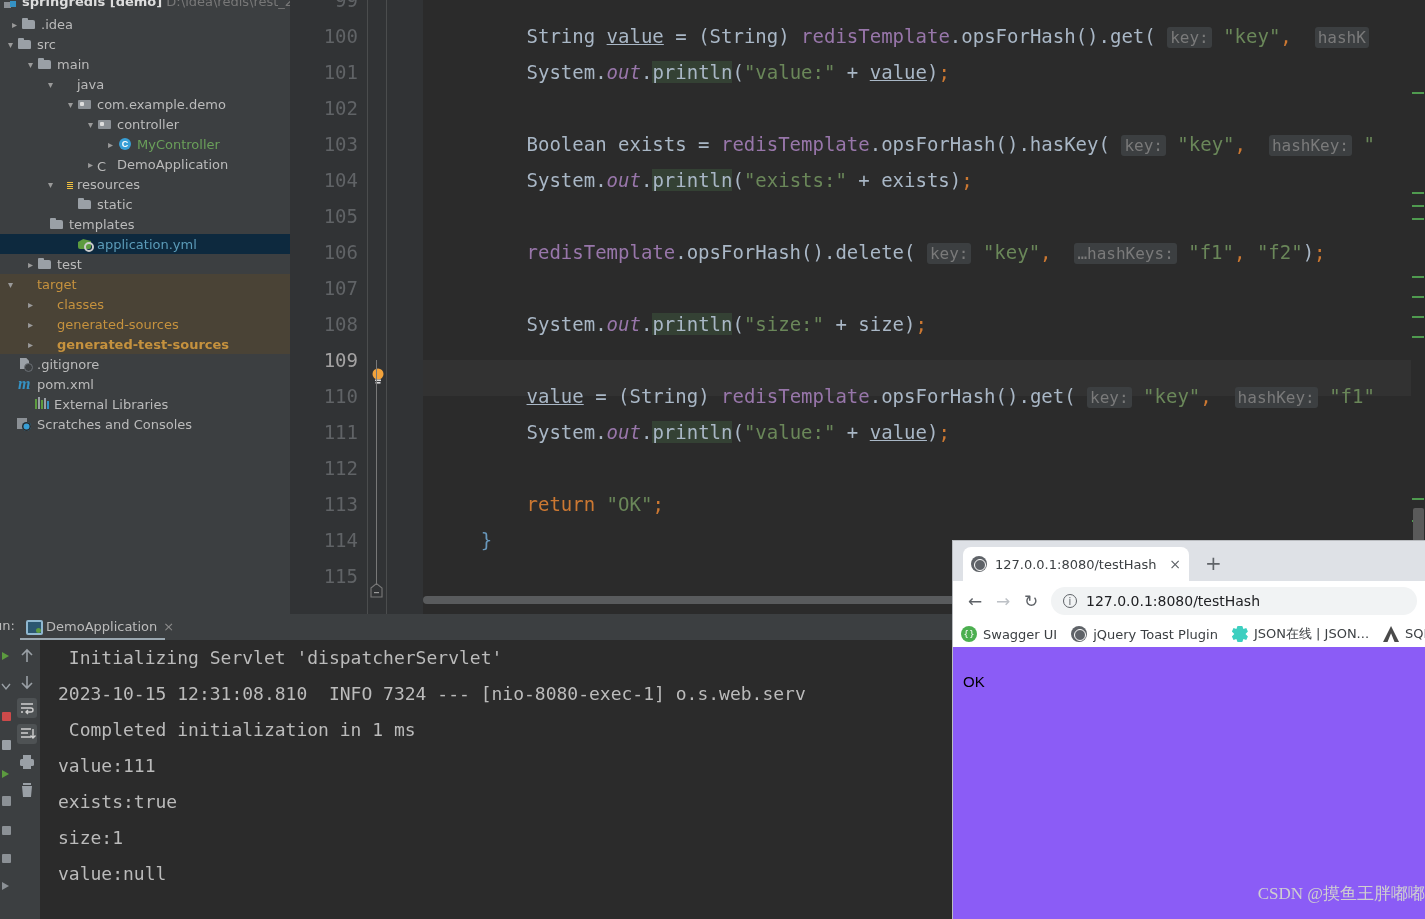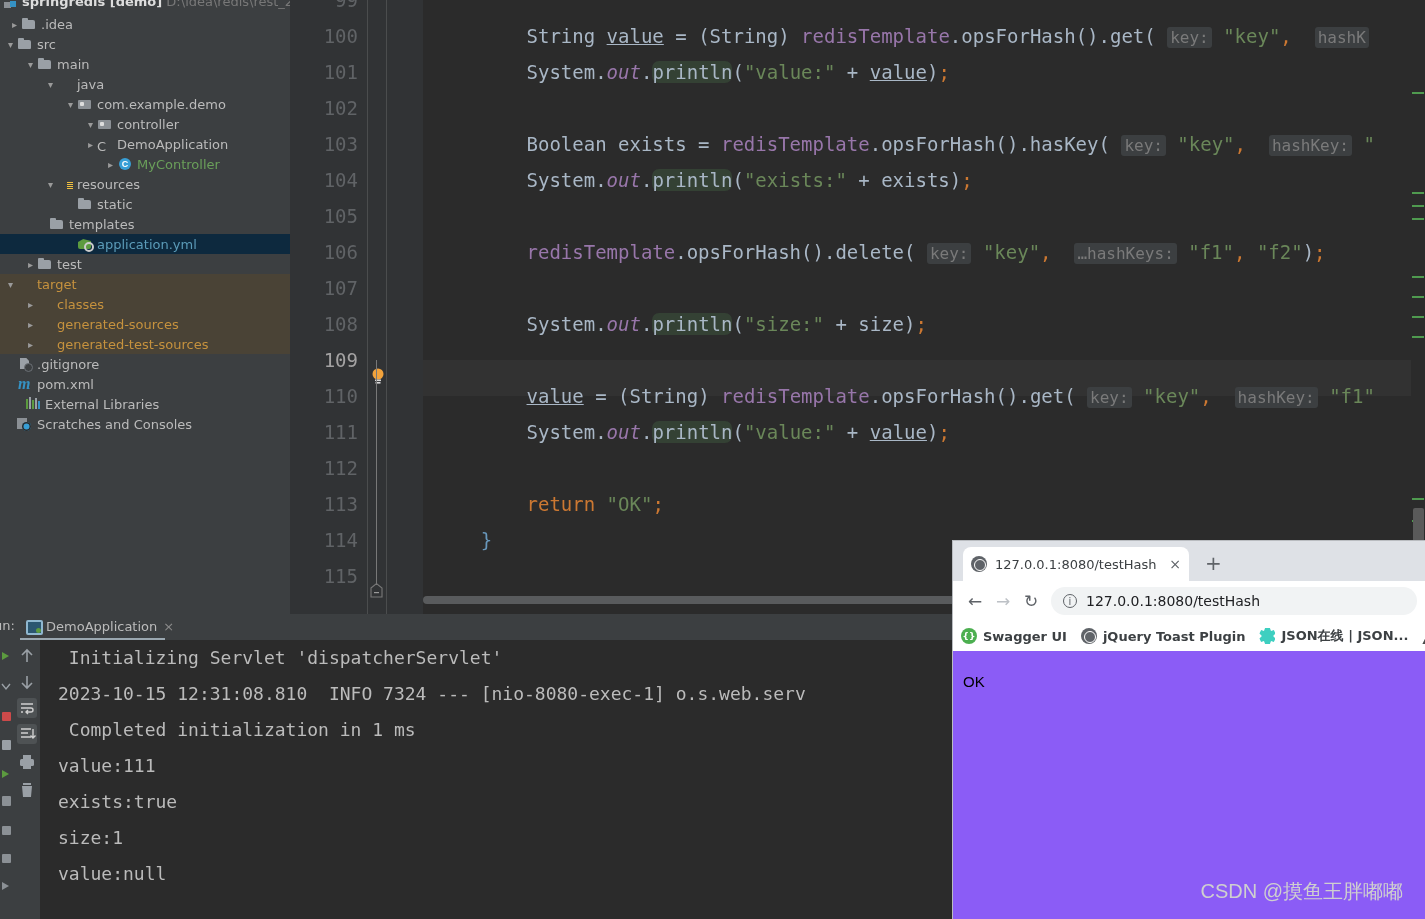--- a/index.html
+++ b/index.html
@@ -199,21 +199,21 @@
   .tok-str  { color: #6a8759; }
   .tok-fld  { color: #9876aa; }
   .tok-stat { color: #9876aa; font-style: italic; }
   .tok-num  { color: #6897bb; }
   .tok-type { color: #a9b7c6; }
   .tok-semi { color: #cc7832; }
   .tok-hint {
     background: #3c3f41; color: #7a7a7a; border-radius: 3px;
     padding: 1px 3px; font-size: 16px;
   }
-  .tok-usage { background: #344134; border-radius: 7px; }
+  .tok-usage { background: #344134; }
   .tok-var-under { text-decoration: underline; text-decoration-color: #a9b7c6; text-align: center; }
 
   .ed-hscroll {
     position: absolute; left: 133px; bottom: 10px; width: 1002px; height: 8px;
   }
   .ed-hscroll .thumb {
     position: absolute; left: 0; top: 0; width: 800px; height: 8px;
     background: #595b5d; border-radius: 4px;
   }
   .markerbar {
@@ -319,22 +319,22 @@
     display: flex; align-items: center; padding: 0 12px; margin-left: 6px;
   }
   .b-omnibox .infoicon {
     width: 14px; height: 14px; border-radius: 50%; border: 1.3px solid #5f6368;
     color: #5f6368; font-size: 10px; line-height: 13px; text-align: center;
     margin-right: 9px; flex: none;
   }
   .b-omnibox .url { font-size: 14px; color: #202124; white-space: nowrap; }
   .b-bookmarks {
     position: relative; height: 32px; background: #ffffff;
-    border-bottom: 2px solid #8b5cf6;
-    display: flex; align-items: center; padding: 0 8px; overflow: hidden; font-weight: bold;
+    border-bottom: 6px solid #8b5cf6;
+    display: flex; align-items: center; padding: 0 8px; overflow: hidden;
   }
   .bm { display: flex; align-items: center; margin-right: 14px; white-space: nowrap; flex: none; }
   .bm .bmicon { width: 16px; height: 16px; margin-right: 6px; flex: none; position: relative; }
   .bm .bmlabel { font-size: 13px; color: #3c4043; }
   .bmicon.swagger { border-radius: 50%; background: #4caf50; }
   .bmicon.swagger::after {
     content: "{}"; position: absolute; left: 0; top: 0; width: 16px; height: 16px;
     font-size: 9px; line-height: 16px; text-align: center; color: #ffffff;
   }
   .bmicon.globe { border-radius: 50%; background: #5f6368; }
@@ -349,23 +349,23 @@
   .bmicon.sql { background: #4a4a4a;
     clip-path: polygon(50% 0, 100% 100%, 72% 100%, 50% 45%, 28% 100%, 0 100%); }
   .b-page {
     position: relative; height: 267px; background: #8b5cf6;
   }
   .b-page .body-text {
     position: absolute; left: 10px; top: 20px; font-size: 15px; color: #000000;
     font-family: "Liberation Sans", sans-serif;
   }
   .watermark {
-    position: absolute; right: 22px; bottom: 14px; font-size: 20px;
+    position: absolute; right: 0; bottom: 14px; font-size: 17px;
     color: #cfcfcf; white-space: nowrap;
-    font-family: Liberation Sans, sans-serif;
+    font-family: Liberation Serif, serif;
   }
 </style>
 </head>
 <body>
 
 <div id="root">
 
   <div class="titlebar">
     <div class="ticon">
       <svg width="12" height="12" viewBox="0 0 12 12">
@@ -380,34 +380,34 @@
     <div class="winbtns">– □ ×</div>
   </div>
 
   <div class="tree" id="tree">
       <div class="tnode" style="padding-left: 8px;"><span class="arrow">▸</span><span class="ico folder"></span><span class="tlabel c-default">.idea</span></div>
       <div class="tnode" style="padding-left: 4px;"><span class="arrow">▾</span><span class="ico folder"></span><span class="tlabel c-default">src</span></div>
       <div class="tnode" style="padding-left: 24px;"><span class="arrow">▾</span><span class="ico folder"></span><span class="tlabel c-default">main</span></div>
       <div class="tnode" style="padding-left: 44px;"><span class="arrow">▾</span><span class="ico folder-blue"></span><span class="tlabel c-default">java</span></div>
       <div class="tnode" style="padding-left: 64px;"><span class="arrow">▾</span><span class="ico pkg"></span><span class="tlabel c-default">com.example.demo</span></div>
       <div class="tnode" style="padding-left: 84px;"><span class="arrow">▾</span><span class="ico pkg"></span><span class="tlabel c-default">controller</span></div>
+      <div class="tnode" style="padding-left: 104px;"><span class="arrow">▸</span><span class="ico cls"></span><span class="tlabel c-green">MyController</span></div>
       <div class="tnode" style="padding-left: 84px;"><span class="arrow">▸</span><span class="ico cls-run"></span><span class="tlabel c-default">DemoApplication</span></div>
-      <div class="tnode" style="padding-left: 104px;"><span class="arrow">▸</span><span class="ico cls"></span><span class="tlabel c-green">MyController</span></div>
       <div class="tnode" style="padding-left: 44px;"><span class="arrow">▾</span><span class="ico folder-res"><i></i></span><span class="tlabel c-default">resources</span></div>
       <div class="tnode" style="padding-left: 64px;"><span class="arrow none">▸</span><span class="ico folder"></span><span class="tlabel c-default">static</span></div>
       <div class="tnode" style="padding-left: 36px;"><span class="arrow none">▸</span><span class="ico folder"></span><span class="tlabel c-default">templates</span></div>
       <div class="tnode sel" style="padding-left: 64px;"><span class="arrow none">▸</span><span class="ico yml"></span><span class="tlabel c-cyan">application.yml</span></div>
       <div class="tnode" style="padding-left: 24px;"><span class="arrow">▸</span><span class="ico folder"></span><span class="tlabel c-default">test</span></div>
       <div class="tnode under-target" style="padding-left: 4px;"><span class="arrow">▾</span><span class="ico folder-orange"></span><span class="tlabel c-orange">target</span></div>
       <div class="tnode under-target" style="padding-left: 24px;"><span class="arrow">▸</span><span class="ico folder-orange"></span><span class="tlabel c-orange">classes</span></div>
       <div class="tnode under-target" style="padding-left: 24px;"><span class="arrow">▸</span><span class="ico folder-orange"></span><span class="tlabel c-orange">generated-sources</span></div>
-      <div class="tnode under-target" style="padding-left: 24px;"><span class="arrow">▸</span><span class="ico folder-orange"></span><span class="tlabel c-orange">generated-test-sources</span></div>
+      <div class="tnode under-target" style="padding-left: 24px; font-weight: bold;"><span class="arrow">▸</span><span class="ico folder-orange"></span><span class="tlabel c-orange">generated-test-sources</span></div>
       <div class="tnode" style="padding-left: 4px;"><span class="arrow none">▸</span><span class="ico git"></span><span class="tlabel c-default">.gitignore</span></div>
       <div class="tnode" style="padding-left: 4px;"><span class="arrow none">▸</span><span class="ico mvn"></span><span class="tlabel c-default">pom.xml</span></div>
-      <div class="tnode" style="padding-left: 12px;"><span class="arrow none">▸</span><span class="ico libs"></span><span class="tlabel c-default">External Libraries</span></div>
+      <div class="tnode" style="padding-left: 21px;"><span class="arrow none">▸</span><span class="ico libs"></span><span class="tlabel c-default">External Libraries</span></div>
       <div class="tnode" style="padding-left: 4px;"><span class="arrow none">▸</span><span class="ico scratch"></span><span class="tlabel c-default">Scratches and Consoles</span></div>
     </div>
 
   <div class="editor">
     <div class="curline-band"></div>
 
     <div class="gutter">
       <div class="nums" id="gutter-nums" style="top: -18px;">
           <div class="numline">99</div>
           <div class="numline">100</div>

